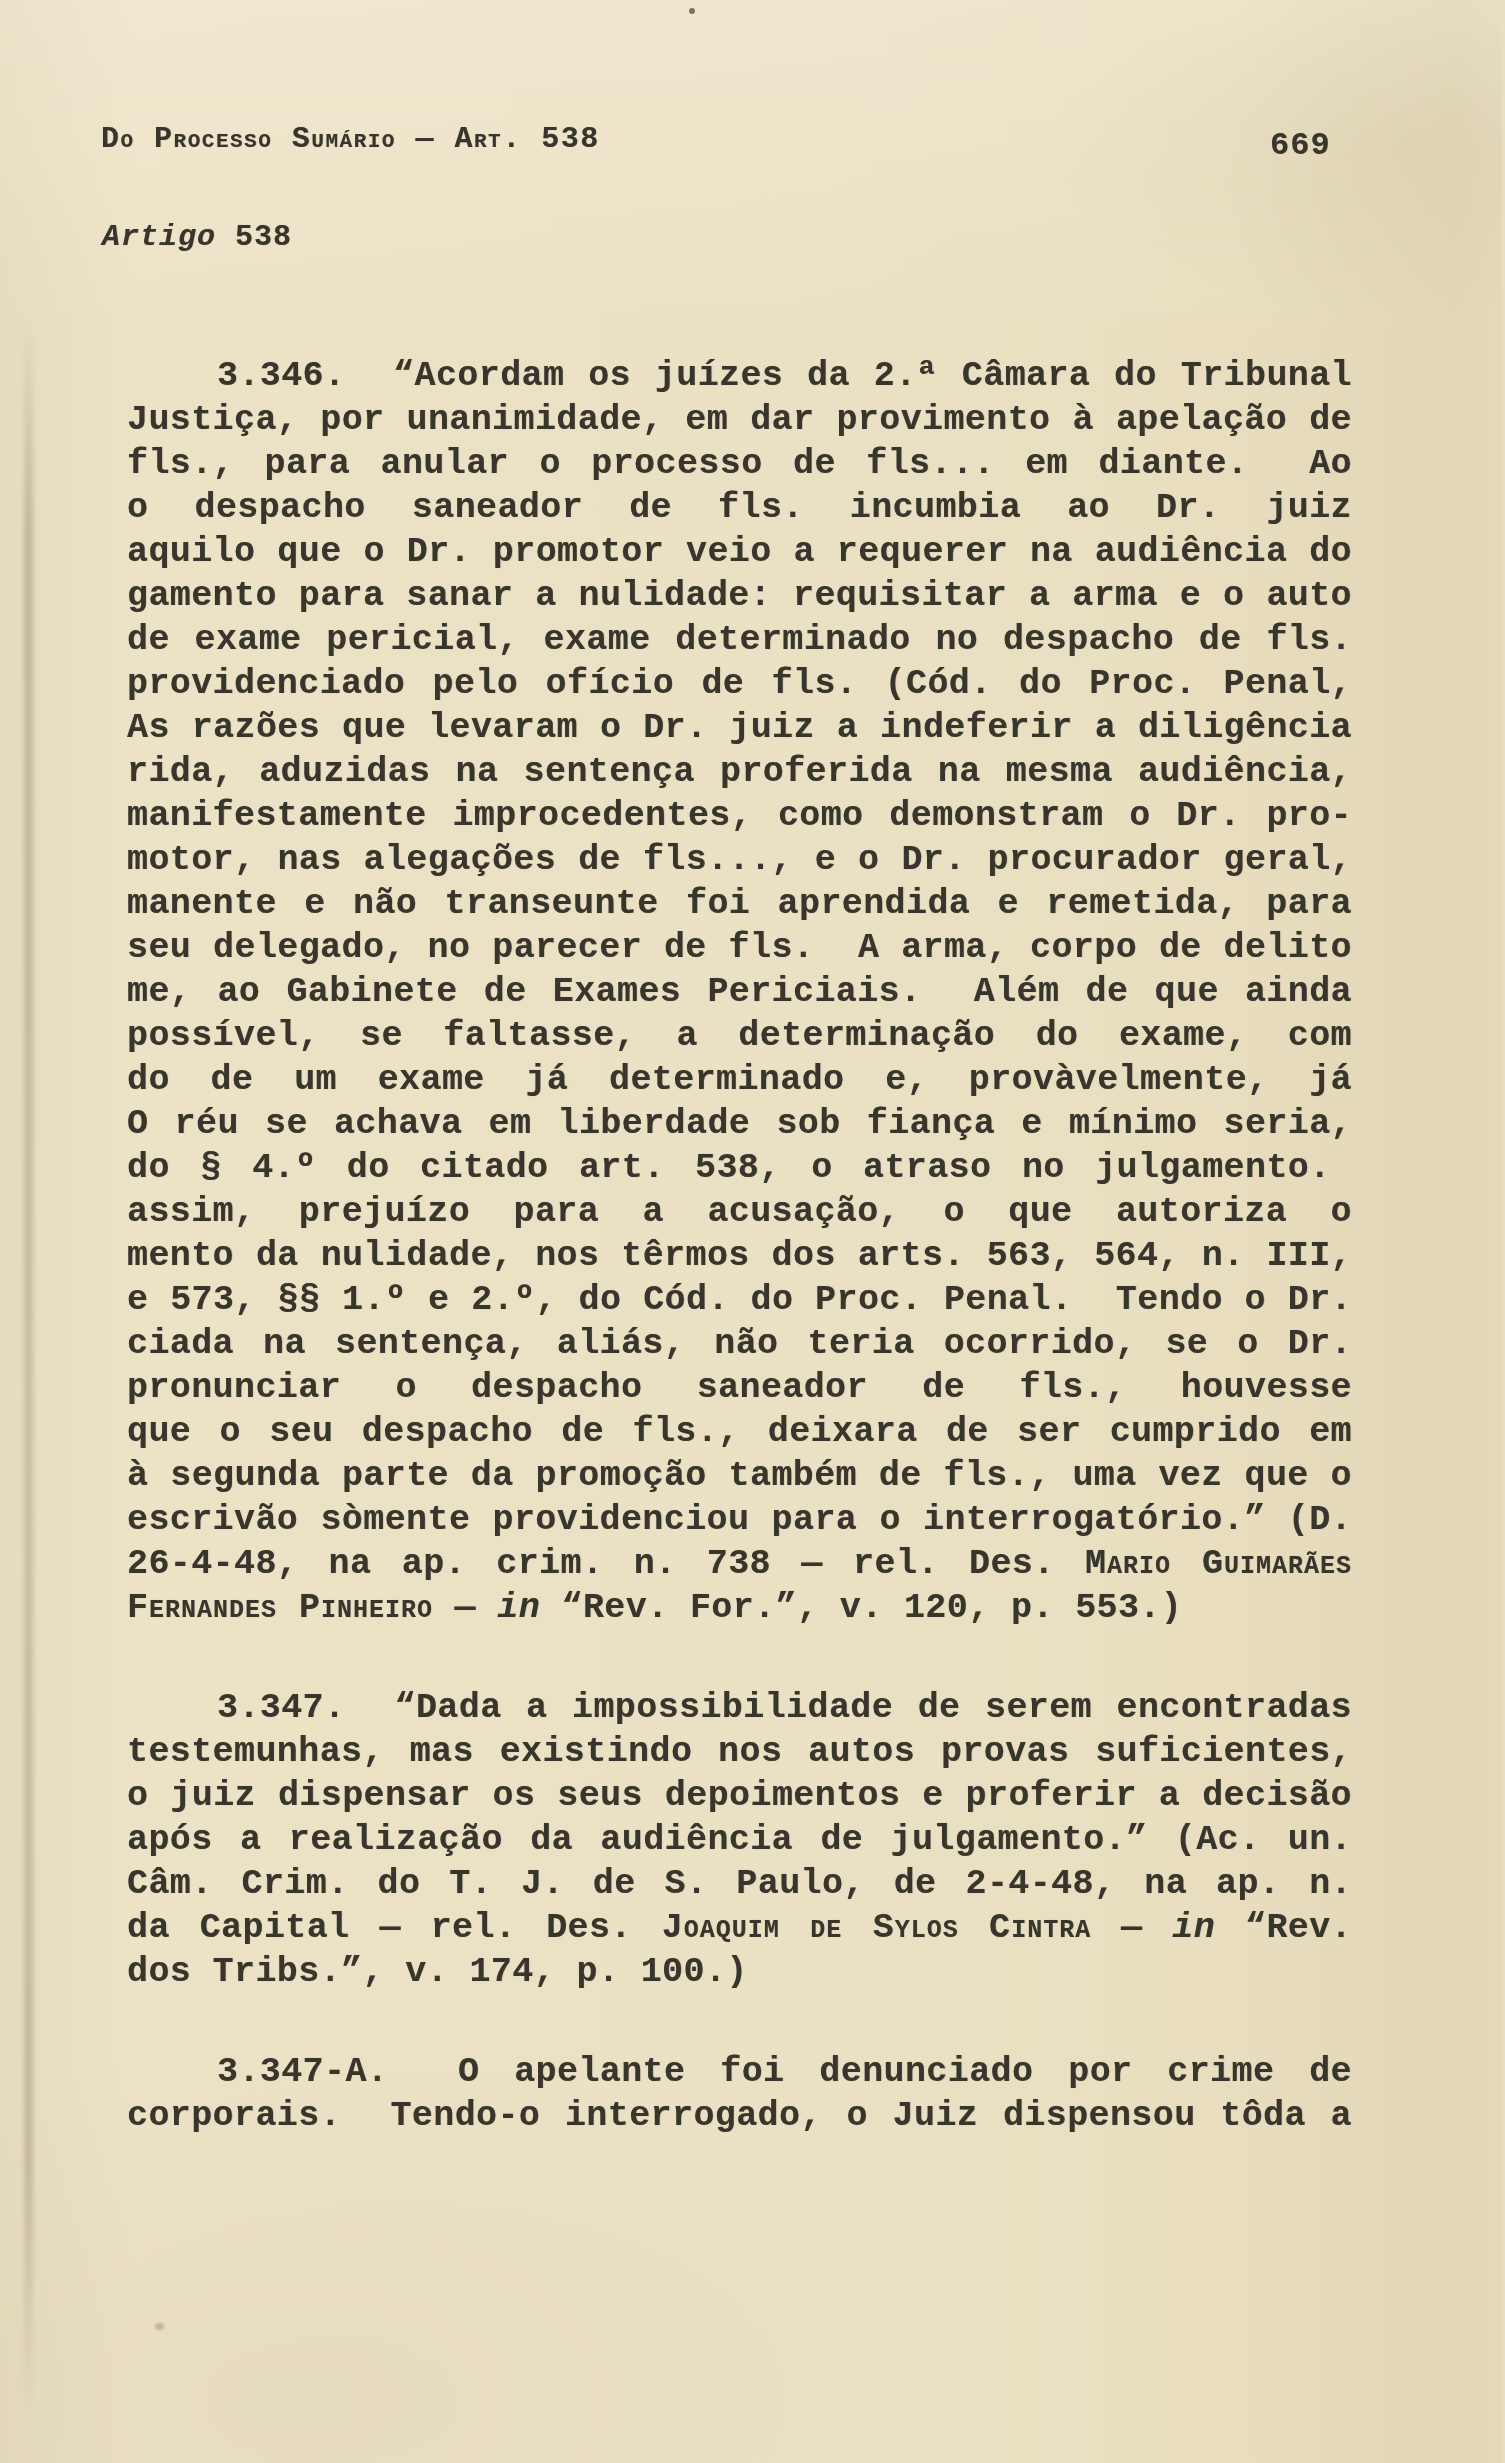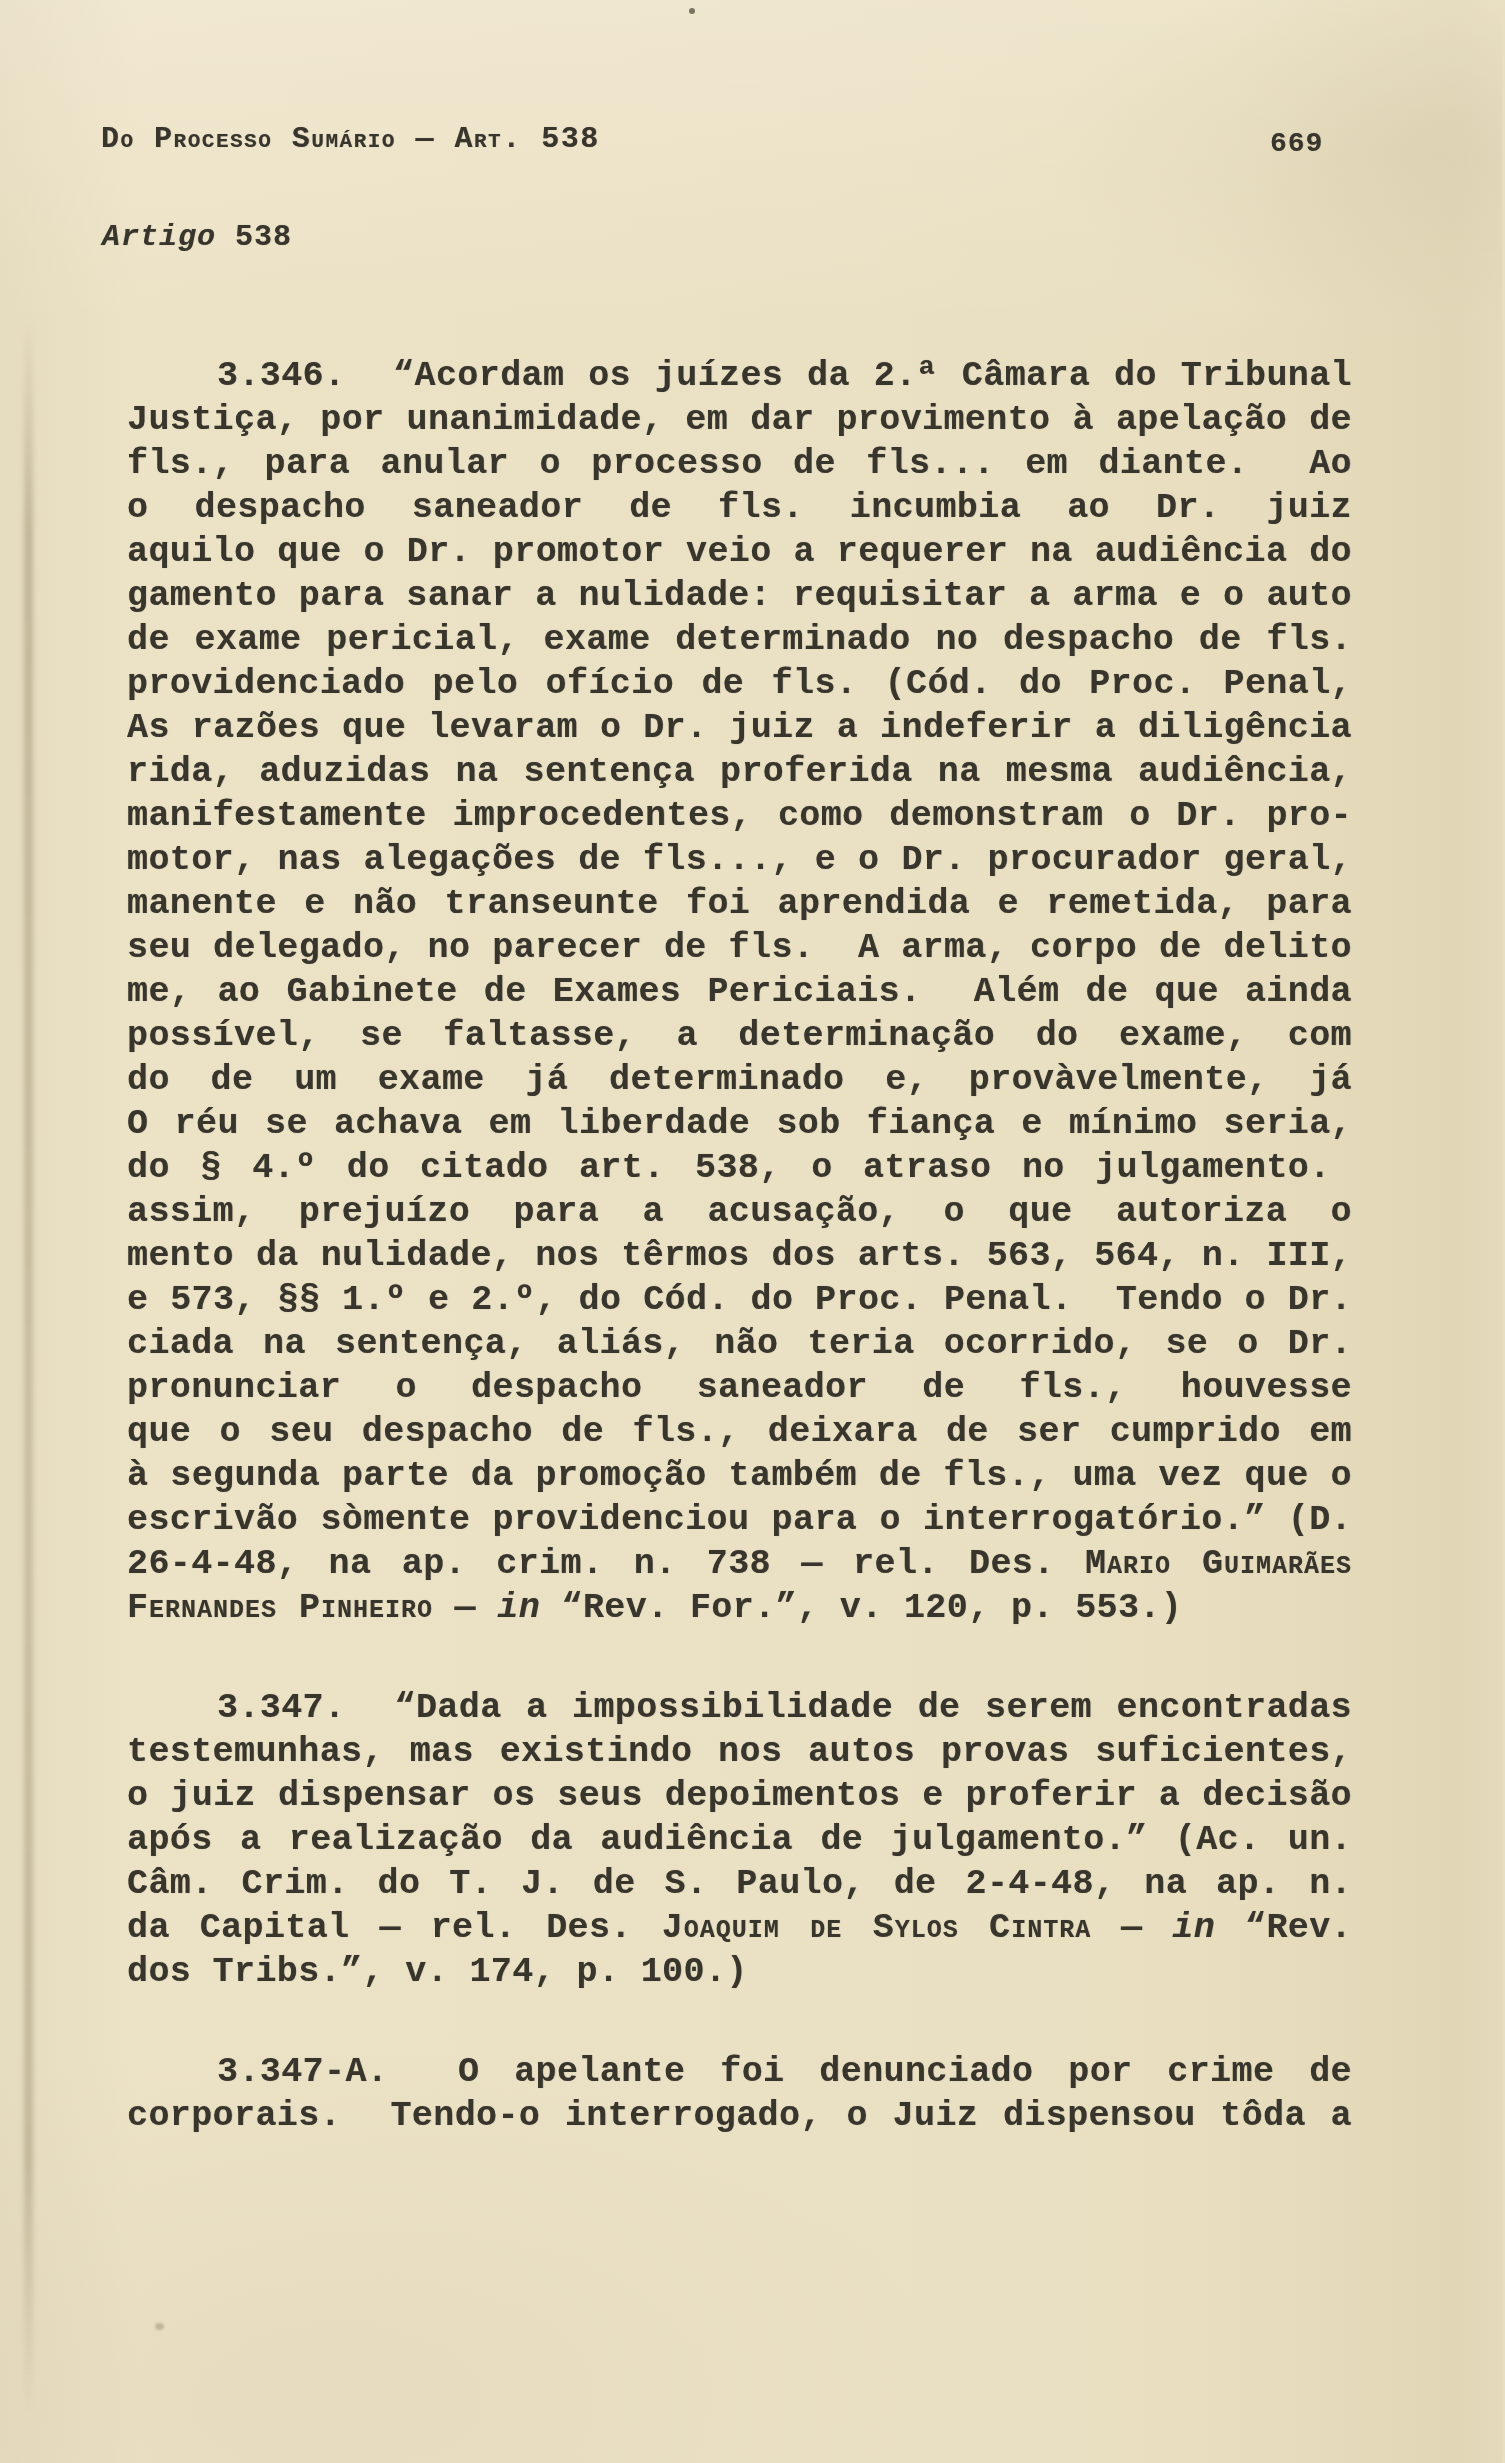--- a/index.html
+++ b/index.html
@@ -49,21 +49,21 @@
     font-weight: 700;
     font-variant: small-caps;
     letter-spacing: 1.5px;
     line-height: 1;
     white-space: nowrap;
     text-shadow: 0.3px 0.3px 0.7px rgba(56,53,44,0.45);
   }
   .page-number {
     position: absolute;
     left: 1270px; top: 130px;
-    font-size: 28px;
+    font-size: 32px;
     font-weight: 700;
     line-height: 1;
     letter-spacing: 1px;
     text-shadow: 0.3px 0.3px 0.7px rgba(56,53,44,0.45);
   }
   .article-title {
     position: absolute;
     left: 102px; top: 222px;
     font-size: 30px;
     font-weight: 700;

